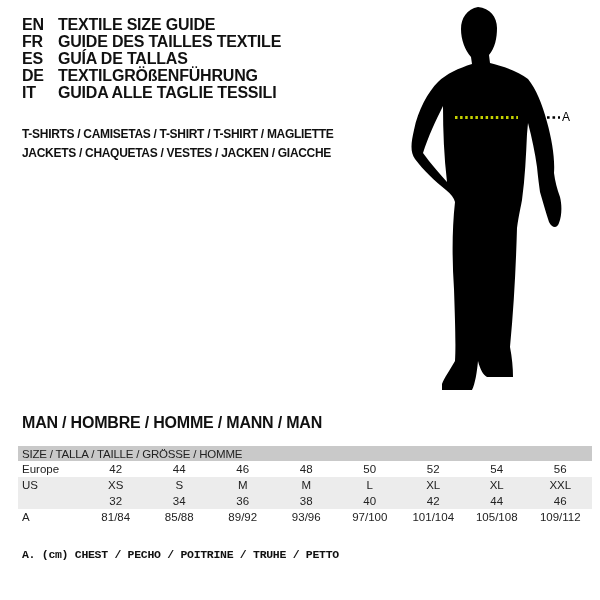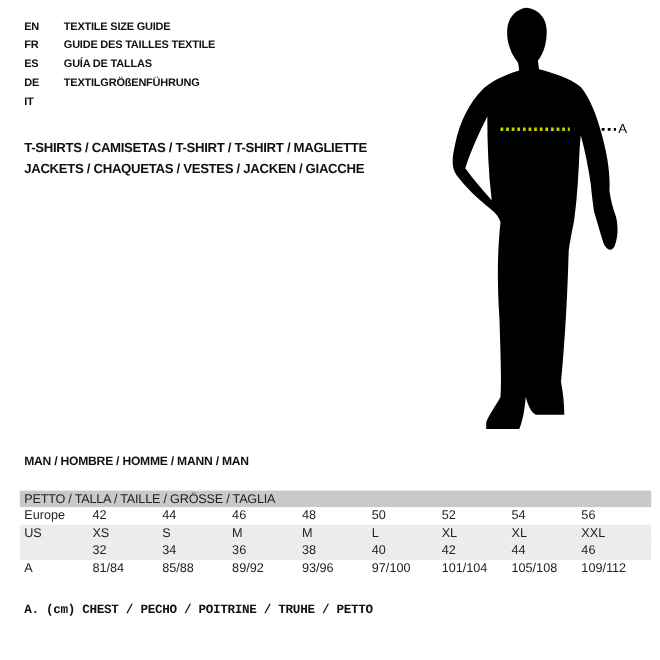--- a/index.html
+++ b/index.html
@@ -2,41 +2,41 @@
 <html style="--silhouette: #000000; --measure-dash: #c6d300; --table-header-bg: #c9c9c9; --table-stripe-bg: #ececec;"><head>
 <meta charset="utf-8">
 <style>
   html,body{margin:0;padding:0;background:#fff;}
   .canvas{
     position:relative;width:600px;height:600px;background:#fff;overflow:hidden;
     font-family:"Liberation Sans",sans-serif;color:#111;
   }
   
   .lang-list{position:absolute;left:22px;top:16px;}
-  .lang-row{display:flex;height:17px;align-items:center;font-size:10px;font-weight:700;letter-spacing:-0.2px;}
+  .lang-row{display:flex;height:17px;align-items:center;font-size:16px;font-weight:700;letter-spacing:-0.2px;}
   .lang-code{width:36px;}
   
   .garments{position:absolute;left:22px;top:125px;font-size:12px;font-weight:700;line-height:19px;letter-spacing:-0.3px;}
   
   .figure-wrap{position:absolute;left:390px;top:0;width:210px;height:400px;margin:0;}
   .figure-wrap svg{position:absolute;left:0;top:0;width:210px;height:400px;}
   .body-shape{fill:var(--silhouette,#000);}
   .dash-on-body{stroke:var(--measure-dash,#c6d300);stroke-width:3;stroke-dasharray:2.5 2.6;}
   .dash-pointer{stroke:#000;stroke-width:2.5;stroke-dasharray:2.6 2.9;}
   .measure-label{position:absolute;left:172px;top:110px;font-size:12px;font-weight:400;color:#000;}
   
-  .gender-heading{position:absolute;left:22px;top:414px;margin:0;font-size:11px;font-weight:700;letter-spacing:-0.2px;}
+  .gender-heading{position:absolute;left:22px;top:414px;margin:0;font-size:16px;font-weight:700;letter-spacing:-0.2px;}
   
   .size-table{position:absolute;left:18px;top:446px;width:574px;border-collapse:collapse;table-layout:fixed;font-size:11.5px;}
   .size-table col.col-label{width:66px;}
   .size-table th{
     background:var(--table-header-bg,#c9c9c9);font-weight:400;text-align:left;
     height:15px;padding:0 0 0 4px;font-size:11.5px;color:#222;letter-spacing:-0.2px;
   }
-  .size-table td{height:16px;padding:0;color:#222;}
+  .size-table td{height:16px;padding:0;text-align:center;color:#222;}
   .size-table td.lbl{text-align:left;padding-left:4px;}
   .size-table tr.stripe td{background:var(--table-stripe-bg,#ececec);}
   
   .footnote{position:absolute;left:22px;top:548px;margin:0;font-size:11.5px;font-weight:700;letter-spacing:-0.3px;font-family:Liberation Mono, monospace;}
 </style>
 </head>
 <body>
 
 <div class="canvas">
 
@@ -52,20 +52,21 @@
     <div class="lang-row">
       <span class="lang-code">ES</span>
       <span class="lang-label">GUÍA DE TALLAS</span>
     </div>
     <div class="lang-row">
       <span class="lang-code">DE</span>
       <span class="lang-label">TEXTILGRÖßENFÜHRUNG</span>
     </div>
     <div class="lang-row">
       <span class="lang-code">IT</span>
+      <span class="lang-label">GUIDA ALLE TAGLIE TESSILI</span>
     </div>
   </section>
 
   <section class="garments">
     <div>T-SHIRTS / CAMISETAS / T-SHIRT / T-SHIRT / MAGLIETTE</div>
     <div>JACKETS / CHAQUETAS / VESTES / JACKEN / GIACCHE</div>
   </section>
 
   <figure class="figure-wrap">
     <svg viewBox="0 0 210 400" aria-hidden="true">
@@ -118,21 +119,21 @@
 
   <h2 class="gender-heading">MAN / HOMBRE / HOMME / MANN / MAN</h2>
 
   <table class="size-table">
     <colgroup>
         <col class="col-label">
         <col span="8">
       </colgroup>
     <thead>
       <tr>
-        <th colspan="9">PETTO / TALLA / TAILLE / GRÖSSE / TAGLIA</th>
+        <th colspan="9">SIZE / TALLA / TAILLE / GRÖSSE / HOMME</th>
       </tr>
     </thead>
     <tbody>
       <tr>
         <td class="lbl">Europe</td>
         <td>42</td>
         <td>44</td>
         <td>46</td>
         <td>48</td>
         <td>50</td>

